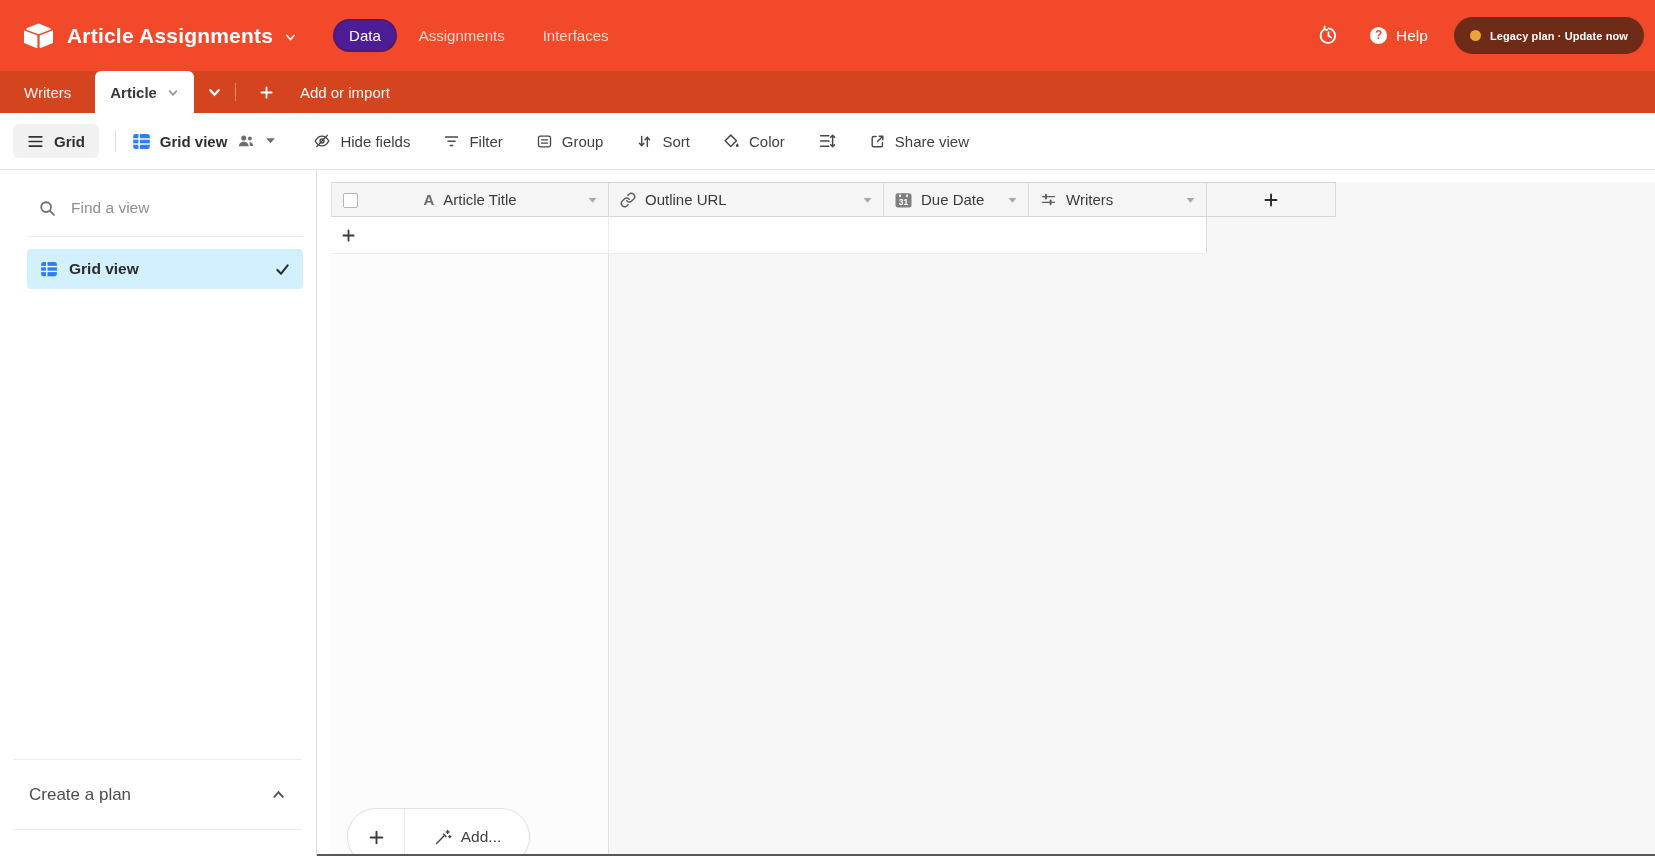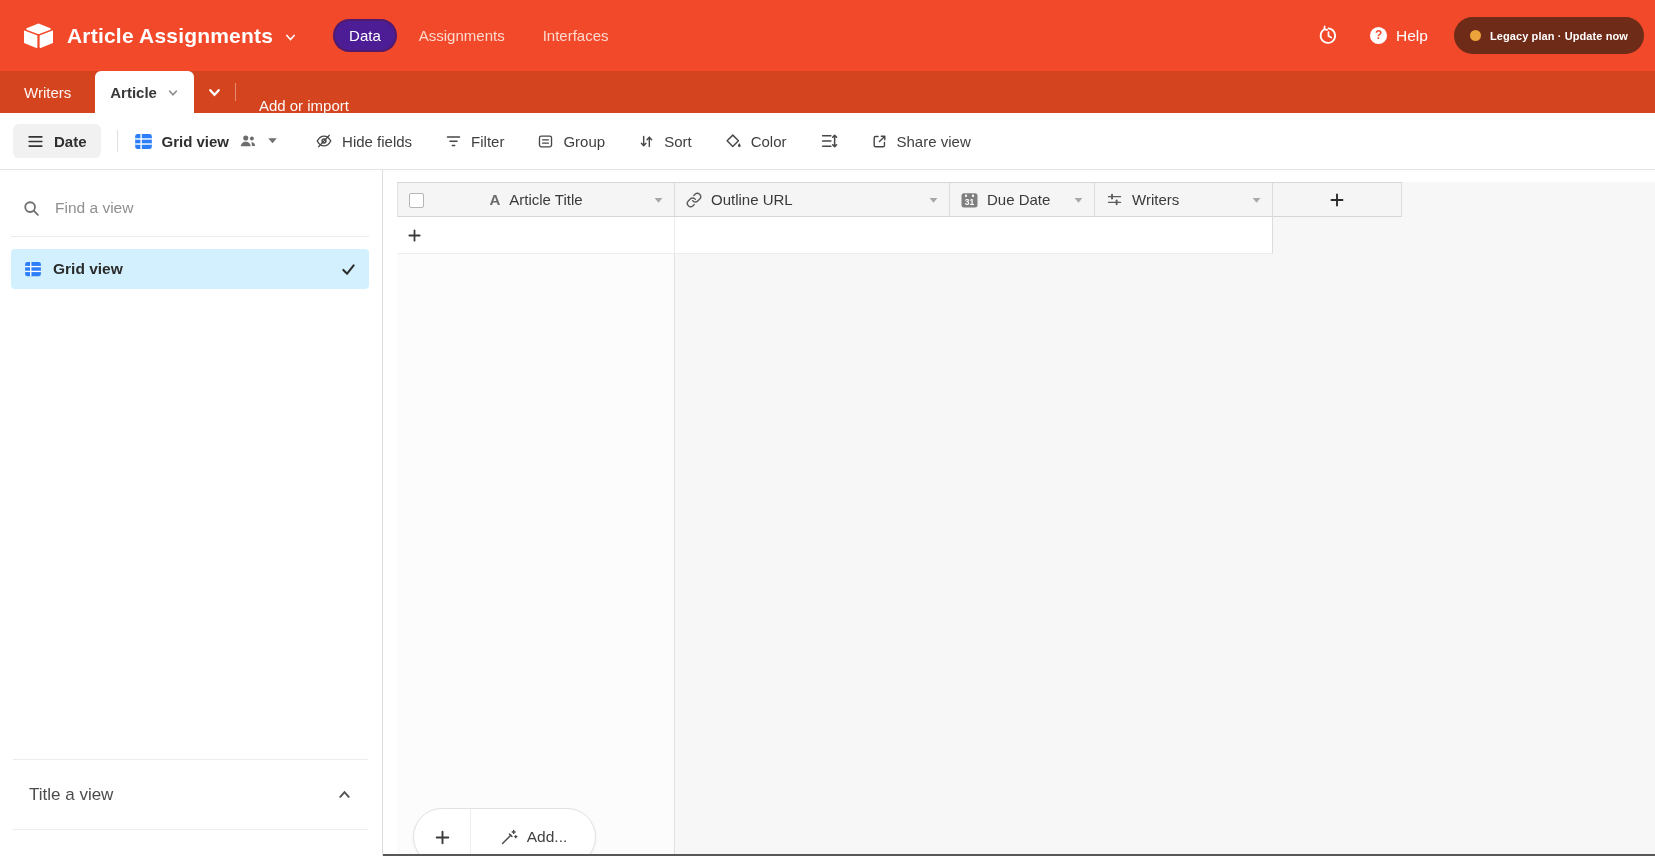--- a/index.html
+++ b/index.html
@@ -23,37 +23,37 @@
   .plan-dot { width:11px; height:11px; border-radius:50%; background:#eda33c; }
   .plan-text { color:#fff; font-size:11px; font-weight:700; letter-spacing:.1px; }
 
   
   .tabbar { height:42px; background:#d3441f; display:flex; align-items:stretch; }
   .table-tab { display:flex; align-items:center; padding:0 24px; color:rgba(255,255,255,.95); font-size:15px; cursor:pointer; }
   .table-tab.active { background:#fff; color:#383838; font-weight:700; border-radius:6px 6px 0 0; padding:0 15px; gap:10px; }
   .tab-chevron { color:#8f8f8f; margin-top:2px; }
   .tables-dd { display:flex; align-items:center; margin:0 13px; color:#fff; cursor:pointer; }
   .tab-divider { width:1px; height:18px; background:rgba(255,255,255,.38); align-self:center; }
-  .add-import { display:flex; align-items:center; gap:26px; color:rgba(255,255,255,.96); font-size:15px; margin-left:15px; padding:0 8px; cursor:pointer;flex-direction:column; }
+  .add-import { display:flex; align-items:center; gap:26px; color:rgba(255,255,255,.96); font-size:15px; margin-left:15px; padding:0 8px; cursor:pointer; }
 
   
   .toolbar { height:57px; background:#fff; border-bottom:1px solid #e4e4e4; display:flex; align-items:center; padding-left:13px; }
   .views-btn { height:34px; background:#f1f1f1; border-radius:6px; display:flex; align-items:center; gap:10px; padding:0 14px; font-size:15px; font-weight:700; color:#2f2f2f; cursor:pointer; }
   .tb-divider { width:1px; height:22px; background:#e0e0e0; margin:0 16px; }
   .view-switcher { display:flex; align-items:center; gap:9px; cursor:pointer; }
   .view-name { font-size:15px; font-weight:700; color:#2f2f2f; }
   .tbtn { display:flex; align-items:center; gap:9px; color:#3f3f3f; font-size:15px; margin-left:33px; cursor:pointer; }
   .tbtn.first { margin-left:37px; }
   .icon-gray { color:#474747; }
 
   
   .main { position:relative; height:686px; display:flex; }
 
   
-  .sidebar { width:383px; border-right:1px solid #dedede; position:relative; padding:22px 13px 0 11px; background:#fff; }
+  .sidebar { width:317px; border-right:1px solid #dedede; position:relative; padding:22px 13px 0 27px; background:#fff; }
   .find-row { display:flex; align-items:center; gap:13px; padding-left:12px; height:32px; }
   .find-input { border:none; outline:none; background:transparent; flex:1; font-size:15.5px; color:#333; font-family:inherit; }
   .find-input::placeholder { color:#8f8f8f; }
   .sidebar-divider { border-bottom:1px solid #ececec; margin-top:12px; }
   .view-item { margin-top:12px; height:40px; background:#d2f0fd; border-radius:4px; display:flex; align-items:center; gap:11px; padding:0 13px; cursor:pointer; }
   .view-item-label { font-size:15.5px; font-weight:700; color:#2b2b2b; }
   .view-check { margin-left:auto; }
   .create-section { position:absolute; left:13px; right:14px; bottom:26px; height:71px; border-top:1px solid #ececec; border-bottom:1px solid #ececec; display:flex; align-items:center; justify-content:space-between; padding:0 16px; cursor:pointer; }
   .create-label { font-size:17px; color:#4c4c4c; }
 
@@ -152,21 +152,21 @@
       </svg>
     <span>Add or import</span>
   </span>
 </div>
 
 <div class="toolbar">
   <span class="views-btn">
     <svg width="17" height="17" viewBox="0 0 24 24" fill="none" stroke="#333" stroke-width="2.2" stroke-linecap="round">
         <path d="M3 5.5h18M3 12h18M3 18.5h18"></path>
       </svg>
-    <span>Date</span>
+    <span>Grid</span>
   </span>
   <span class="tb-divider"></span>
 
   <span class="view-switcher">
     <svg width="19" height="19" viewBox="0 0 24 24">
       <rect x="1.5" y="2.5" width="21" height="19" rx="3" fill="#2d7ff9"></rect>
       <g stroke="#fff" stroke-width="1.8">
           <line x1="9" y1="2.5" x2="9" y2="21.5"></line>
           <line x1="1.5" y1="8.8" x2="22.5" y2="8.8"></line>
           <line x1="1.5" y1="15.2" x2="22.5" y2="15.2"></line>
@@ -263,21 +263,21 @@
       </svg>
       <span class="view-item-label">Grid view</span>
       <span class="view-check">
         <svg width="15" height="15" viewBox="0 0 16 16" fill="none" stroke="#2d2d2d" stroke-width="2.2" stroke-linecap="round" stroke-linejoin="round">
             <path d="M2.5 8.5l4 4 7-9"></path>
           </svg>
       </span>
     </div>
 
     <div class="create-section">
-      <span class="create-label">Title a view</span>
+      <span class="create-label">Create a plan</span>
       <svg width="15" height="15" viewBox="0 0 16 16" fill="none" stroke="#555" stroke-width="2.1" stroke-linecap="round">
           <path d="M3.5 10.5 8 5.5l4.5 5"></path>
         </svg>
     </div>
   </div>
 
   <div class="grid-area">
     <div class="left-gutter"></div>
     <div class="top-strip"></div>
 

